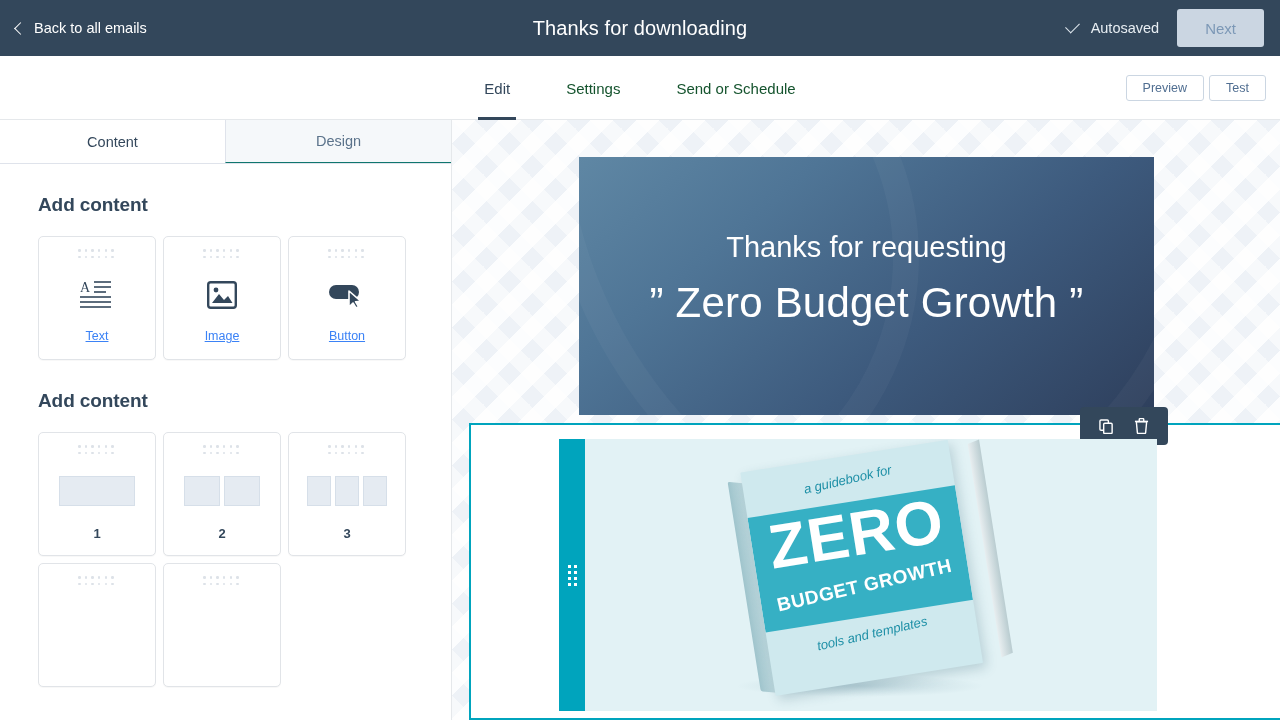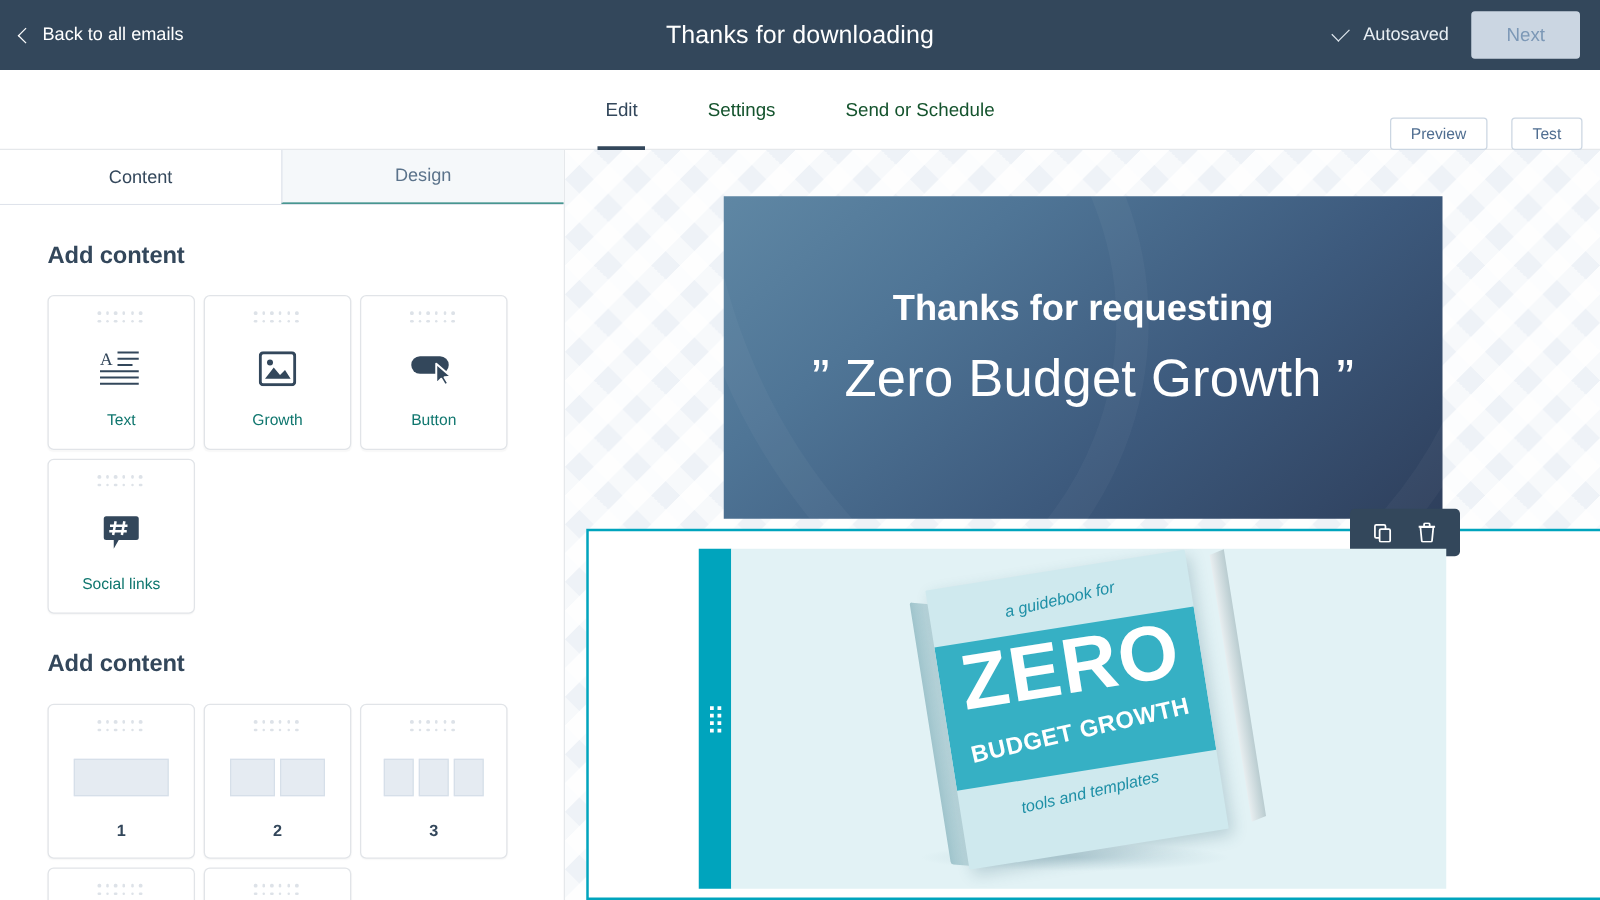--- a/index.html
+++ b/index.html
@@ -51,21 +51,21 @@
     height:64px; display:flex; align-items:center; padding:0 28px;
     font-size:15px; color:#14532d; cursor:pointer; position:relative;
   }
   .tab.active{ color:#33475b; font-weight:400; }
   .tab.active:after{
     content:""; position:absolute; left:22px; right:22px; bottom:0; height:3px;
     background:#33475b;
   }
   .tab-actions{
     position:absolute; right:14px; top:0; height:64px;
-    display:flex; align-items:flex-end; gap:19px;
+    display:flex; align-items:center; gap:5px;
   }
   .ghost-btn{
     background:#fff; border:1px solid #cbd6e2; border-radius:3px; color:#506e91;
     height:26px; padding:0 16px; font-size:12.5px; font-family:inherit; cursor:pointer;
   }
 
   
   .sidebar{
     position:absolute; left:0; top:120px; width:452px; height:600px;
     background:#fff; border-right:1px solid #e5e8eb; overflow:hidden;
@@ -90,21 +90,21 @@
     border-radius:5px; display:flex; flex-direction:column; align-items:center;
     cursor:pointer; position:relative; box-shadow:0 1px 1px rgba(0,0,0,.03);
   }
   .dots{
     margin-top:12px; width:38px; height:11px;
     display:grid; grid-template-columns:repeat(6,1fr); grid-template-rows:repeat(2,1fr);
     gap:2px;
   }
   .dots i{ display:block; width:2.5px; height:2.5px; background:#dde2e8; border-radius:50%; }
   .mod-icon{ flex:1; display:flex; align-items:center; justify-content:center; width:100%; }
-  .mod-label{ font-size:12.5px; color:#0f766e; margin-bottom:16px; }
+  .mod-label{ font-size:12.5px; color:#3b82f6; margin-bottom:16px;text-decoration:underline; }
 
   .lay-card{
     width:118px; height:124px; background:#fff; border:1px solid #e1e4e8;
     border-radius:5px; display:flex; flex-direction:column; align-items:center;
     cursor:pointer; box-shadow:0 1px 1px rgba(0,0,0,.03);
   }
   .lay-preview{ flex:1; display:flex; align-items:center; justify-content:center; gap:4px; width:100%;}
   .lay-box{ background:#e5ebf2; border:1px solid #d6dfe9; height:30px; }
   .lay-label{ font-size:13px; font-weight:bold; color:#33475b; margin-bottom:14px; }
 
@@ -122,21 +122,21 @@
     position:absolute; left:127px; top:37px; width:575px; height:258px;
     background:linear-gradient(140deg,#5f87a4 0%,#4f7596 28%,#3d5a7d 62%,#2e3f5c 100%);
     overflow:hidden;
   }
   .hero .wave{ position:absolute; border-radius:50%; border:26px solid rgba(255,255,255,.035); }
   .hero .w1{ width:560px; height:560px; left:-220px; top:-180px; }
   .hero .w2{ width:760px; height:760px; left:-120px; top:-360px; }
   .hero .w3{ width:980px; height:980px; left:-40px; top:-540px; }
   .hero-l1{
     position:absolute; left:0; right:0; top:74px; text-align:center;
-    color:#fff; font-size:29px; font-weight:700;
+    color:#fff; font-size:29px; font-weight:400;
   }
   .hero-l2{
     position:absolute; left:0; right:0; top:122px; text-align:center;
     color:#fff; font-size:42px; font-weight:400; letter-spacing:.2px;
   }
 
   
   .sel-wrap{
     position:absolute; left:17px; top:303px; width:845px; height:297px;
     border:2px solid #00a4bd; background:#fff;
@@ -278,21 +278,21 @@
             <i></i>
             <i></i>
         </div>
         <div class="mod-icon">
           <svg width="30" height="28" viewBox="0 0 30 28">
             <rect x="1.2" y="1.2" width="27.6" height="25.6" rx="2.5" fill="none" stroke="#33475b" stroke-width="2.4"></rect>
             <circle cx="9" cy="9" r="2.4" fill="#33475b"></circle>
             <path d="M5 22 L12 13 L17 19 L21 15 L25.5 22 Z" fill="#33475b"></path>
           </svg>
         </div>
-        <div class="mod-label">Growth</div>
+        <div class="mod-label">Image</div>
       </div>
 
       <div class="mod-card">
         <div class="dots">
           <i></i>
             <i></i>
             <i></i>
             <i></i>
             <i></i>
             <i></i>
@@ -306,48 +306,20 @@
         <div class="mod-icon">
           <svg width="38" height="28" viewBox="0 0 38 28">
             <rect x="1" y="4" width="30" height="14" rx="7" fill="#33475b"></rect>
             <path d="M21 10 L21 26 L25 22 L28 27 L30.5 25.6 L27.6 20.8 L33 20.4 Z" fill="#33475b" stroke="#ffffff" stroke-width="1.6" stroke-linejoin="round"></path>
           </svg>
         </div>
         <div class="mod-label">Button</div>
       </div>
 
 
-      <div class="mod-card">
-        <div class="dots">
-          <i></i>
-            <i></i>
-            <i></i>
-            <i></i>
-            <i></i>
-            <i></i>
-            <i></i>
-            <i></i>
-            <i></i>
-            <i></i>
-            <i></i>
-            <i></i>
-        </div>
-        <div class="mod-icon">
-          <svg width="30" height="30" viewBox="0 0 30 30">
-            <path d="M3 2 H27 A2 2 0 0 1 29 4 V19 A2 2 0 0 1 27 21 H13 L9 28 L9 21 H3 A2 2 0 0 1 1 19 V4 A2 2 0 0 1 3 2 Z" fill="#33475b"></path>
-            <g stroke="#fff" stroke-width="2">
-              <line x1="10.5" y1="6" x2="8.5" y2="17"></line>
-              <line x1="17.5" y1="6" x2="15.5" y2="17"></line>
-              <line x1="6" y1="9.5" x2="20" y2="9.5"></line>
-              <line x1="5.4" y1="14" x2="19.4" y2="14"></line>
-            </g>
-          </svg>
-        </div>
-        <div class="mod-label">Social links</div>
-      </div>
     </div>
 
     <div class="section-title">Add content</div>
 
     <div class="card-grid">
 
       <div class="lay-card">
         <div class="dots">
           <i></i>
             <i></i>

